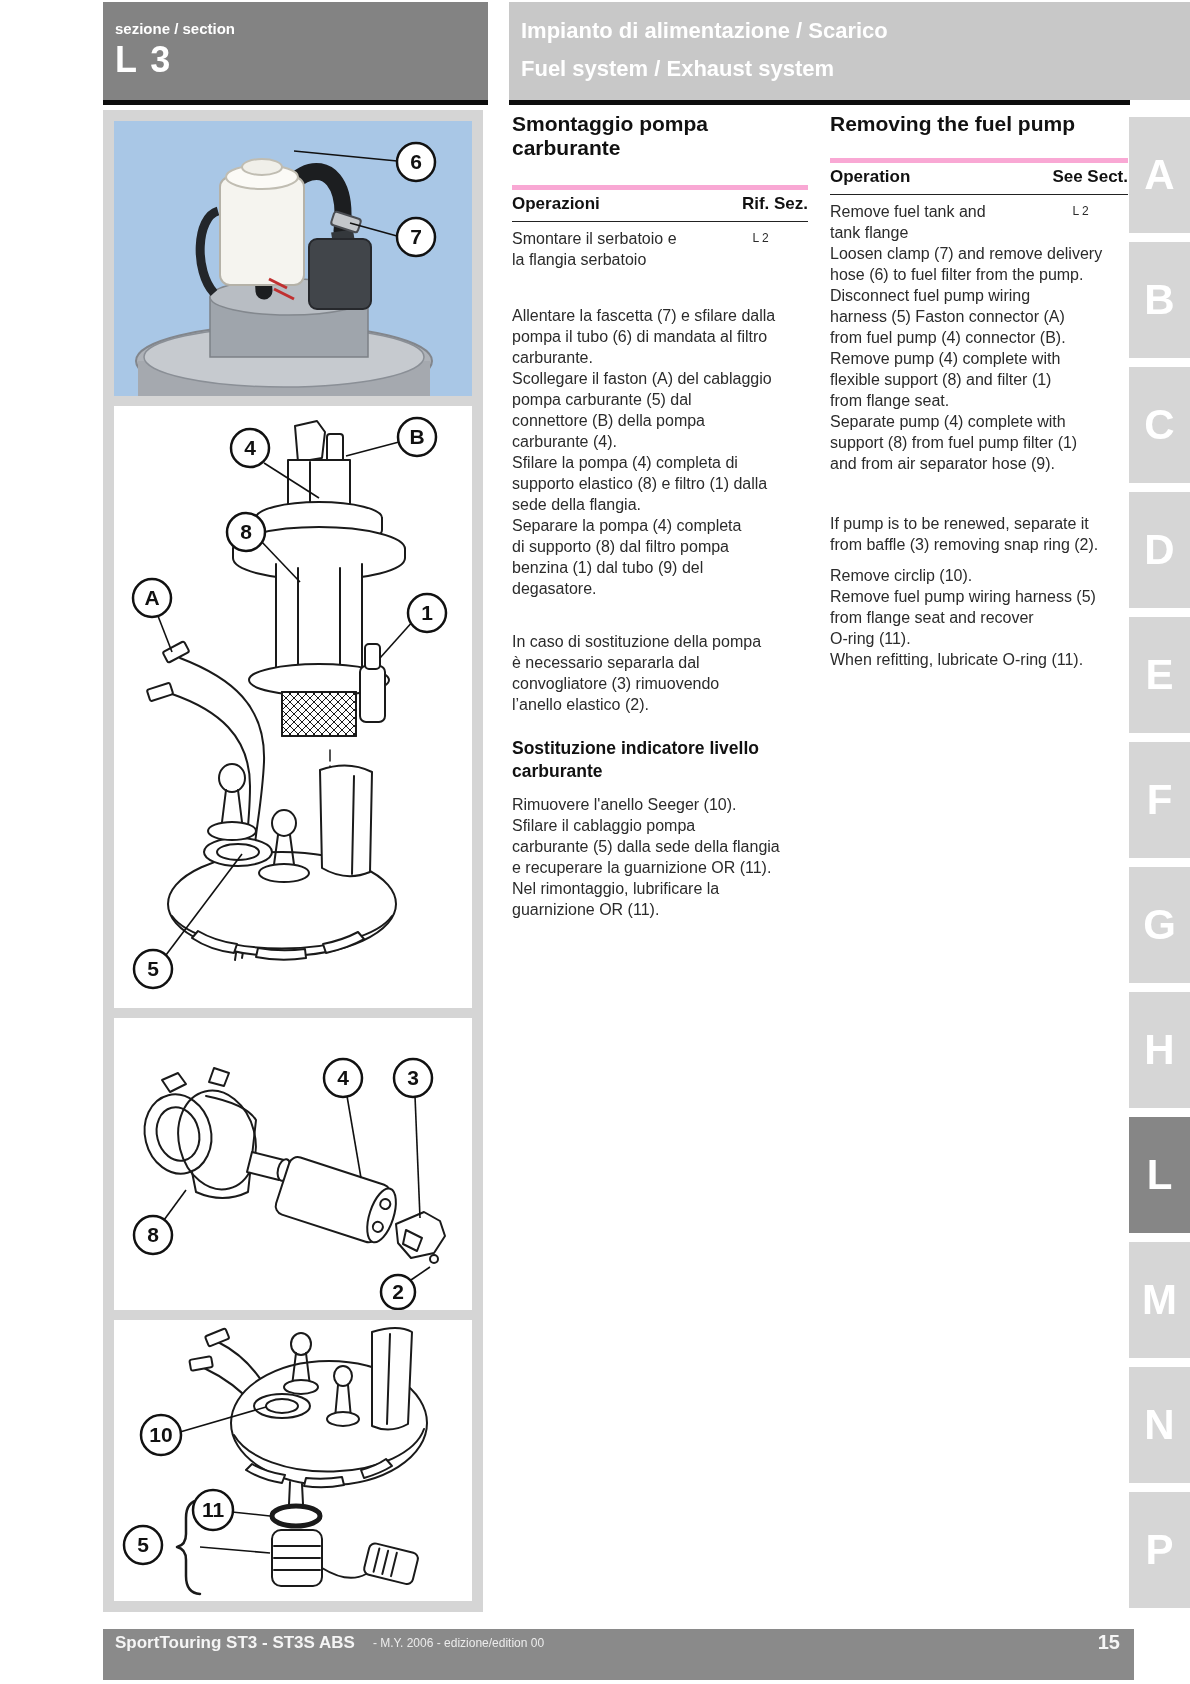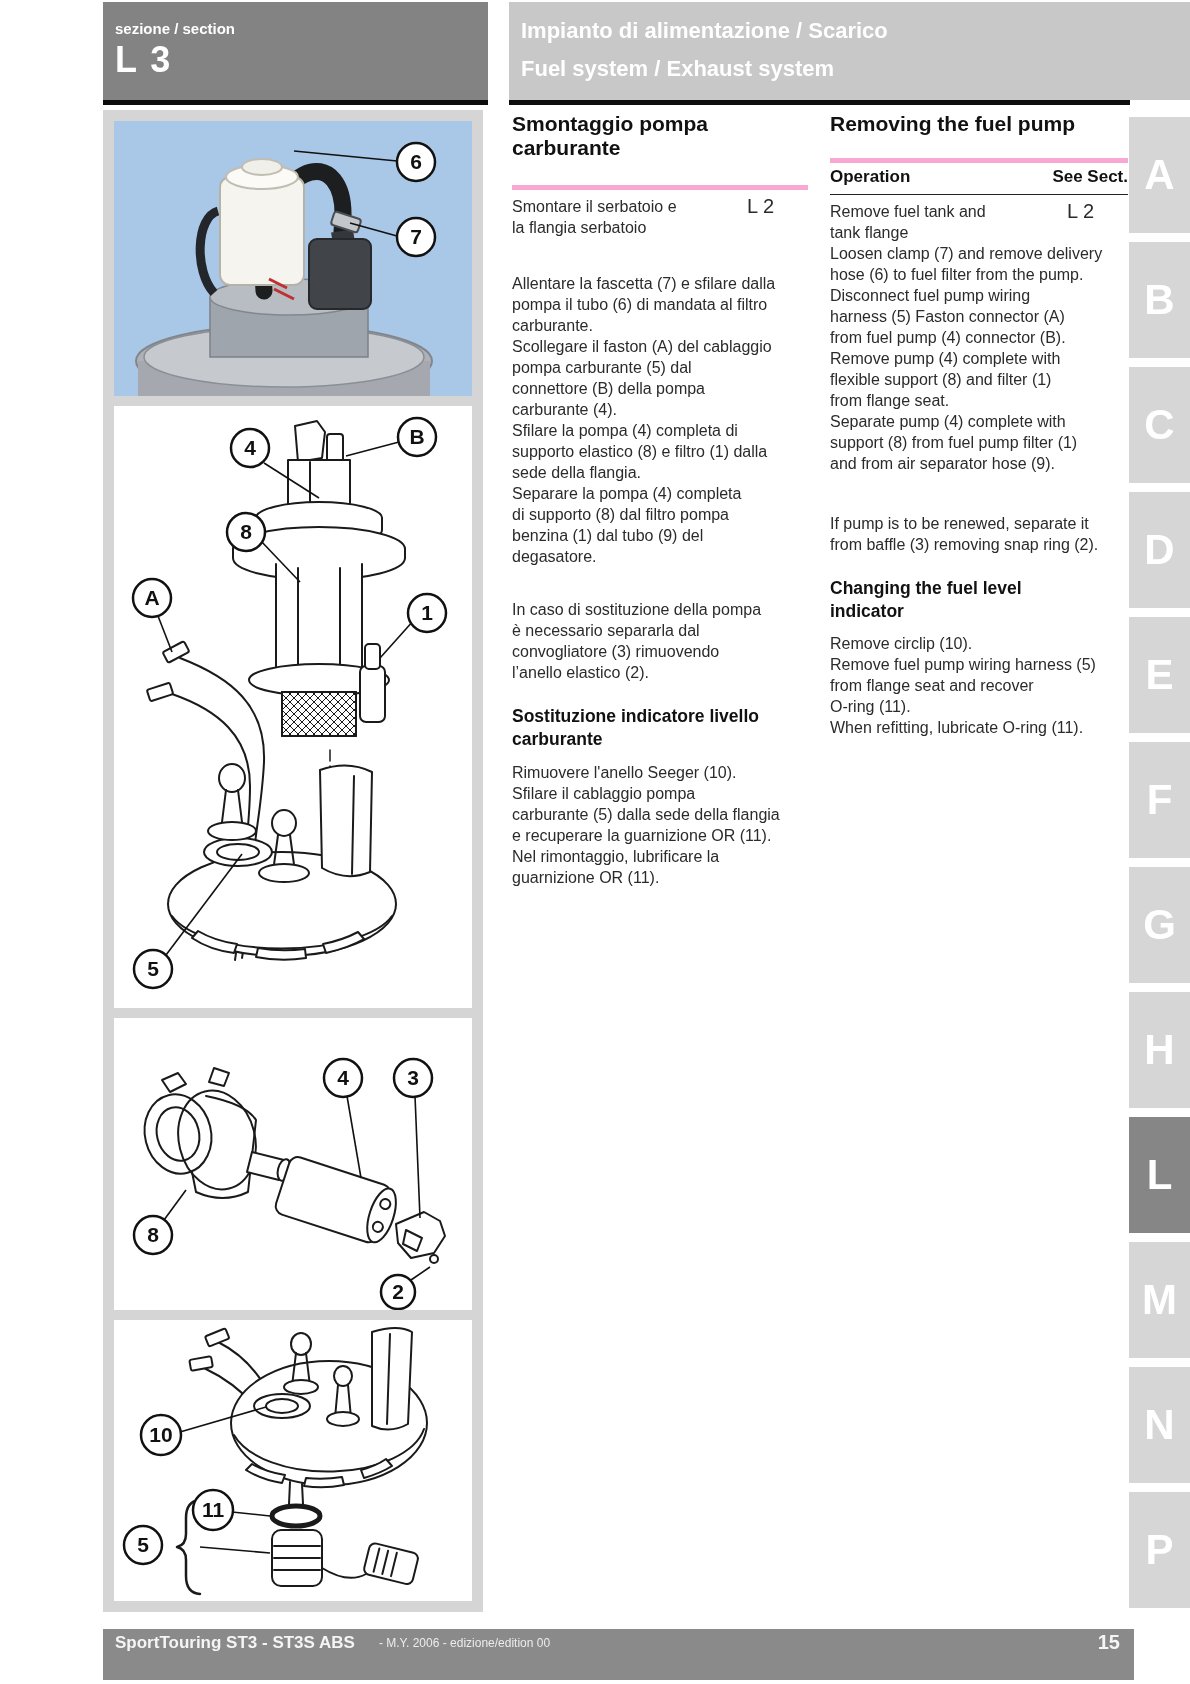--- a/index.html
+++ b/index.html
@@ -38,21 +38,21 @@
   .col.it { left:512px; width:296px; }
   .col.en { left:830px; }
   .doc-title { font-size:21px; line-height:24px; font-weight:bold; color:#111; white-space:pre-line; }
   .tbl { border-top:5px solid #f9a8d4; }
   .tbl.it-t { margin-top:25px; }
   .tbl.en-t { margin-top:22px; }
   .tbl-head { display:flex; justify-content:space-between; padding:4px 0 7px 0;
               border-bottom:1.5px solid #222; font-size:17px; font-weight:bold; color:#111; }
   .tbl-row { display:flex; align-items:flex-start; padding-top:6px; }
   .tbl-row .op { flex:1; font-size:16px; line-height:21px; white-space:pre-line; }
-  .tbl-row .sect { width:95px; text-align:center; font-size:20px; line-height:21px; }
+  .tbl-row .sect { width:95px; text-align:center; font-size:12px; line-height:21px; }
   .lines { font-size:16px; line-height:21px; white-space:pre-line; }
   .sub { font-size:17.5px; line-height:23px; font-weight:bold; color:#111; white-space:pre-line; }
 
   .it .p1 { margin-top:35px; }
   .it .p2 { margin-top:32px; }
   .it .sub { margin-top:22px; }
   .it .p3 { margin-top:11px; }
   .en .p1 { }
   .en .p2 { margin-top:39px; }
   .en .sub { margin-top:22px; }
@@ -65,21 +65,20 @@
     display:flex; align-items:center; justify-content:center;
     color:#fff; font-size:42px; font-weight:bold;
   }
   .tab.selected { background:#868686; }
 
   
   .footer {
     position:absolute; left:103px; top:1629px; width:1031px; height:51px;
     background:#8a8a8a; color:#f5f5f5; display:flex; align-items:center;
     padding:0 14px 24px 12px; 
-    gap:6px;
   }
   .footer .model { font-size:17px; font-weight:bold; }
   .footer .edition { font-size:12px; margin-left:18px; color:#ececec;text-align:right; }
   .footer .page-num { margin-left:auto; font-size:20px; font-weight:bold; }
 
   
   .art { stroke:#1a1a1a; stroke-width:2; fill:none; stroke-linecap:round; stroke-linejoin:round; }
   .leader { stroke:#111; stroke-width:1.6; }
   .callout circle { fill:#fff; stroke:#111; stroke-width:2.5; }
   .callout text { font-family:"Liberation Sans",sans-serif; font-size:21px; font-weight:bold;
@@ -312,20 +311,24 @@
             <text x="29" y="232">5</text>
         </g>
       </svg>
     </div>
   </div>
 
   <div class="col it">
     <h2 class="doc-title">Smontaggio pompa
 carburante</h2>
     <div class="tbl it-t">
+      <div class="tbl-head">
+        <span>Operazioni</span>
+        <span>Rif. Sez.</span>
+      </div>
       <div class="tbl-row">
         <span class="op">Smontare il serbatoio e
 la flangia serbatoio</span>
         <span class="sect">L 2</span>
       </div>
     </div>
     <p class="lines p1">Allentare la fascetta (7) e sfilare dalla
 pompa il tubo (6) di mandata al filtro
 carburante.
 Scollegare il faston (A) del cablaggio
@@ -372,22 +375,20 @@
 harness (5) Faston connector (A)
 from fuel pump (4) connector (B).
 Remove pump (4) complete with
 flexible support (8) and filter (1)
 from flange seat.
 Separate pump (4) complete with
 support (8) from fuel pump filter (1)
 and from air separator hose (9).</p>
     <p class="lines p2">If pump is to be renewed, separate it
 from baffle (3) removing snap ring (2).</p>
-    <h3 class="sub">Changing the fuel level
-indicator</h3>
     <p class="lines p3">Remove circlip (10).
 Remove fuel pump wiring harness (5)
 from flange seat and recover
 O-ring (11).
 When refitting, lubricate O-ring (11).</p>
   </div>
 
   <div class="tabs">
     <div class="tab">A</div>
     <div class="tab">B</div>

